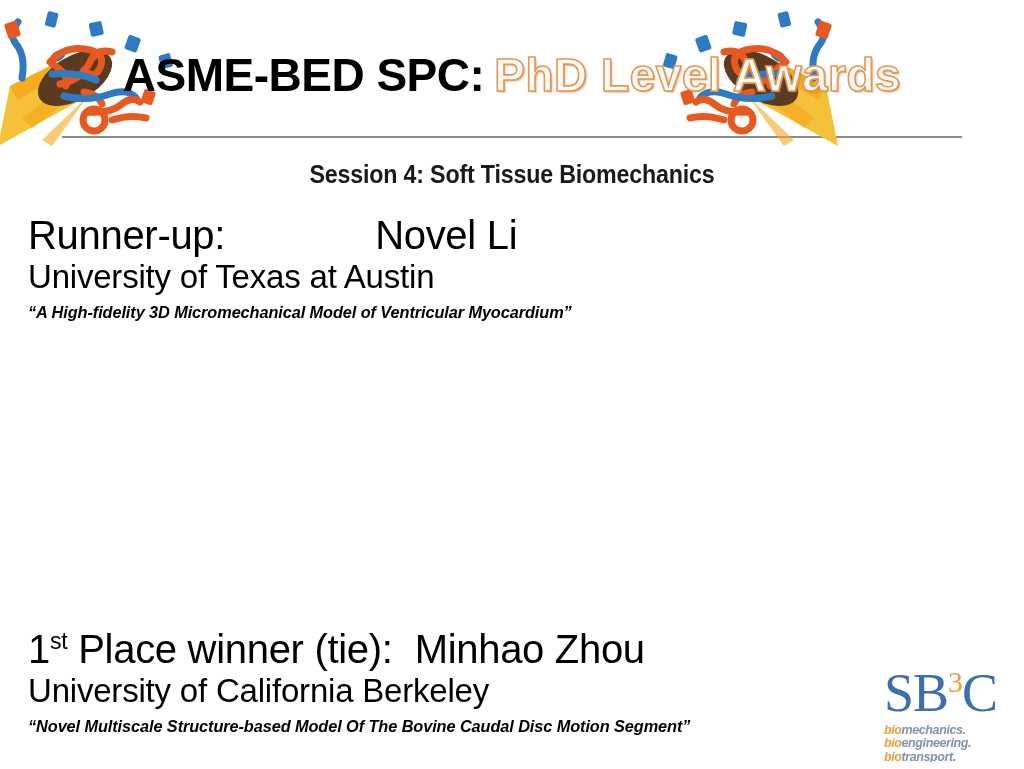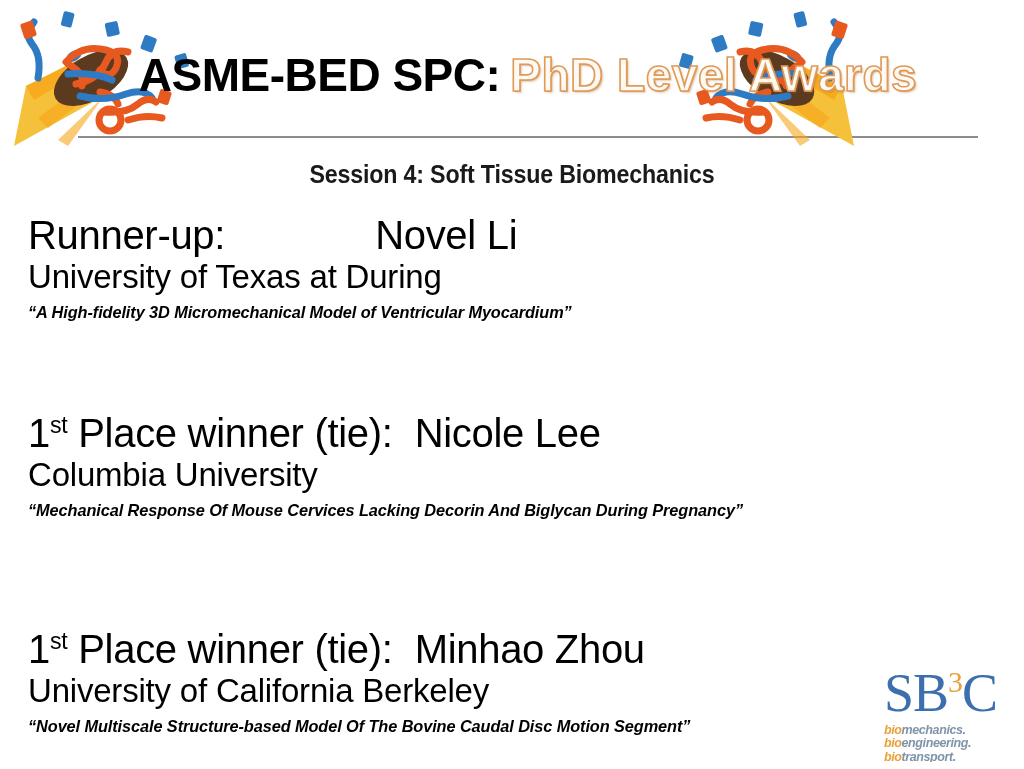--- a/index.html
+++ b/index.html
@@ -16,21 +16,21 @@
     position: relative;
     width: 1024px;
     height: 769px;
     background: #ffffff;
     overflow: hidden;
   }
 
   
   .title-row {
     position: absolute;
-    left: 16px;
+    left: 0;
     top: 0;
     width: 836px;
     height: 140px;
   }
   .title-text-wrap {
     position: absolute;
     left: 0;
     top: 48px;
     width: 1024px;
     text-align: center;
@@ -258,32 +258,24 @@
 
     <div class="divider"></div>
   </div>
 
   <div class="session-header">Session 4: Soft Tissue Biomechanics</div>
 
   <div class="entry entry-1">
     <div class="award-line">
       <span>Runner-up:</span><span class="gap-wide"></span><span>Novel Li</span>
     </div>
-    <div class="affiliation">University of Texas at During</div>
+    <div class="affiliation">University of Texas at Austin</div>
     <div class="paper-title">“A High-fidelity 3D Micromechanical Model of Ventricular Myocardium”</div>
   </div>
 
-  <div class="entry entry-2">
-    <div class="award-line">
-      <span>1</span><span class="place-sup">st</span>
-      <span>Place winner (tie):</span><span class="gap-small"></span><span>Nicole Lee</span>
-    </div>
-    <div class="affiliation">Columbia University</div>
-    <div class="paper-title">“Mechanical Response Of Mouse Cervices Lacking Decorin And Biglycan During Pregnancy”</div>
-  </div>
 
   <div class="entry entry-3">
     <div class="award-line">
       <span>1</span><span class="place-sup">st</span>
       <span>Place winner (tie):</span><span class="gap-small"></span><span>Minhao Zhou</span>
     </div>
     <div class="affiliation">University of California Berkeley</div>
     <div class="paper-title">“Novel Multiscale Structure-based Model Of The Bovine Caudal Disc Motion Segment”</div>
   </div>
 

